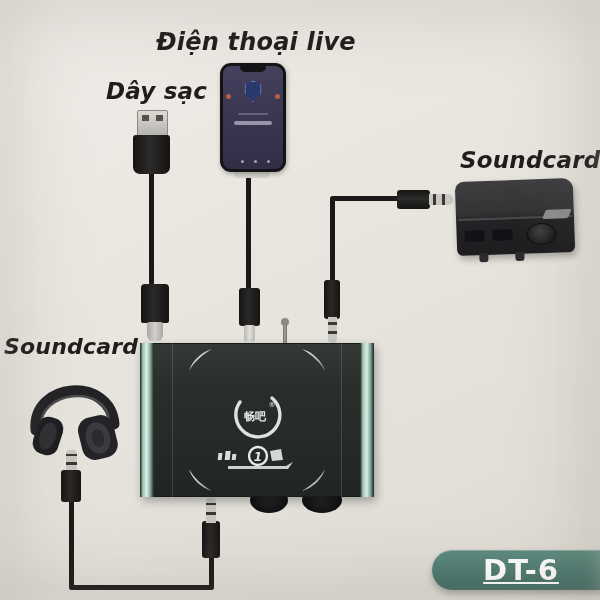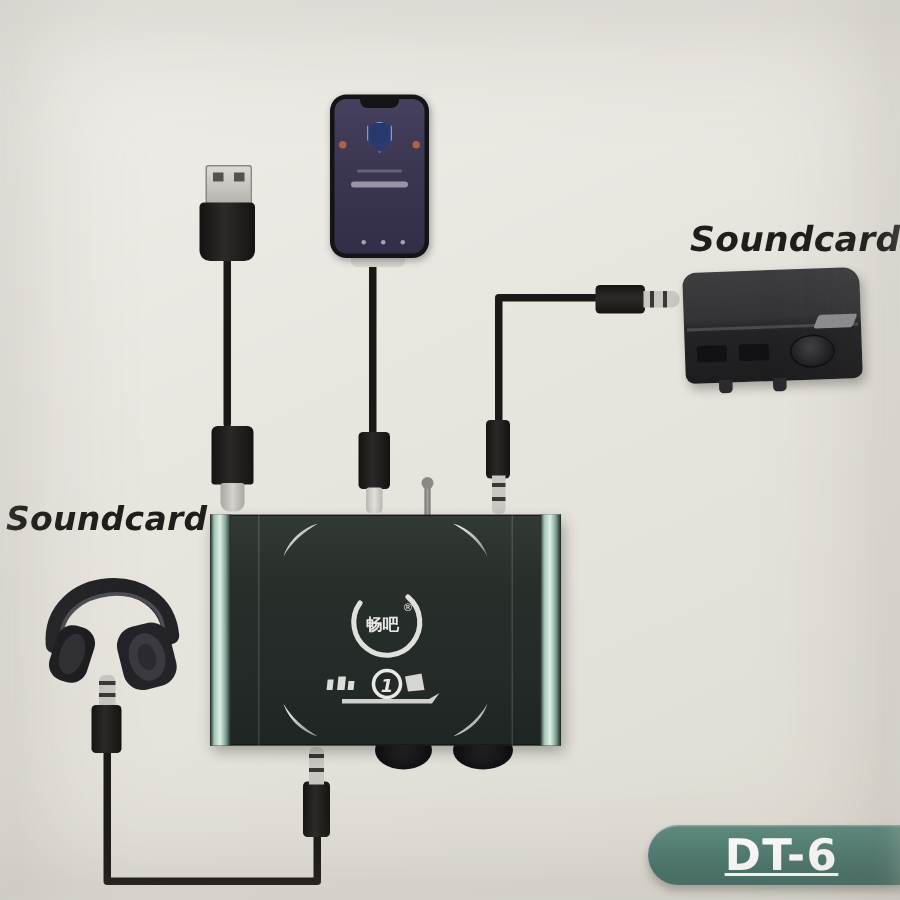--- a/index.html
+++ b/index.html
@@ -72,20 +72,22 @@
     background:linear-gradient(180deg,#5e8c80 0%,#4e7a70 55%,#426b62 100%);
     border-radius:22px 0 0 22px;box-shadow:0 4px 6px rgba(60,60,55,0.35), inset 0 1px 0 rgba(255,255,255,0.25);
     display:flex;align-items:center;justify-content:center;}
   #badge span{color:#ffffff;font-weight:700;font-size:29px;letter-spacing:1px;font-style:normal;text-decoration:underline;}
 </style>
 </head>
 <body>
 
 <div id="stage">
 
+  <div class="label" style="left:156px;top:28px;width:200px;text-align:center;font-size:24px;">Điện thoại live</div>
+  <div class="label" style="left:106px;top:78px;font-size:23px;">Dây sạc</div>
   <div class="label" style="left:460px;top:147px;font-size:23px;">Soundcard</div>
   <div class="label" style="left:4px;top:334px;font-size:22px;">Soundcard</div>
 
   <div class="abs" id="phone">
     <div class="screen">
       <div class="notch"></div>
       <div class="shield"></div>
       <div class="side-dot" style="left:3px;"></div>
       <div class="side-dot" style="right:3px;"></div>
       <div class="scr-line" style="top:47px;width:30px;height:2px;"></div>

